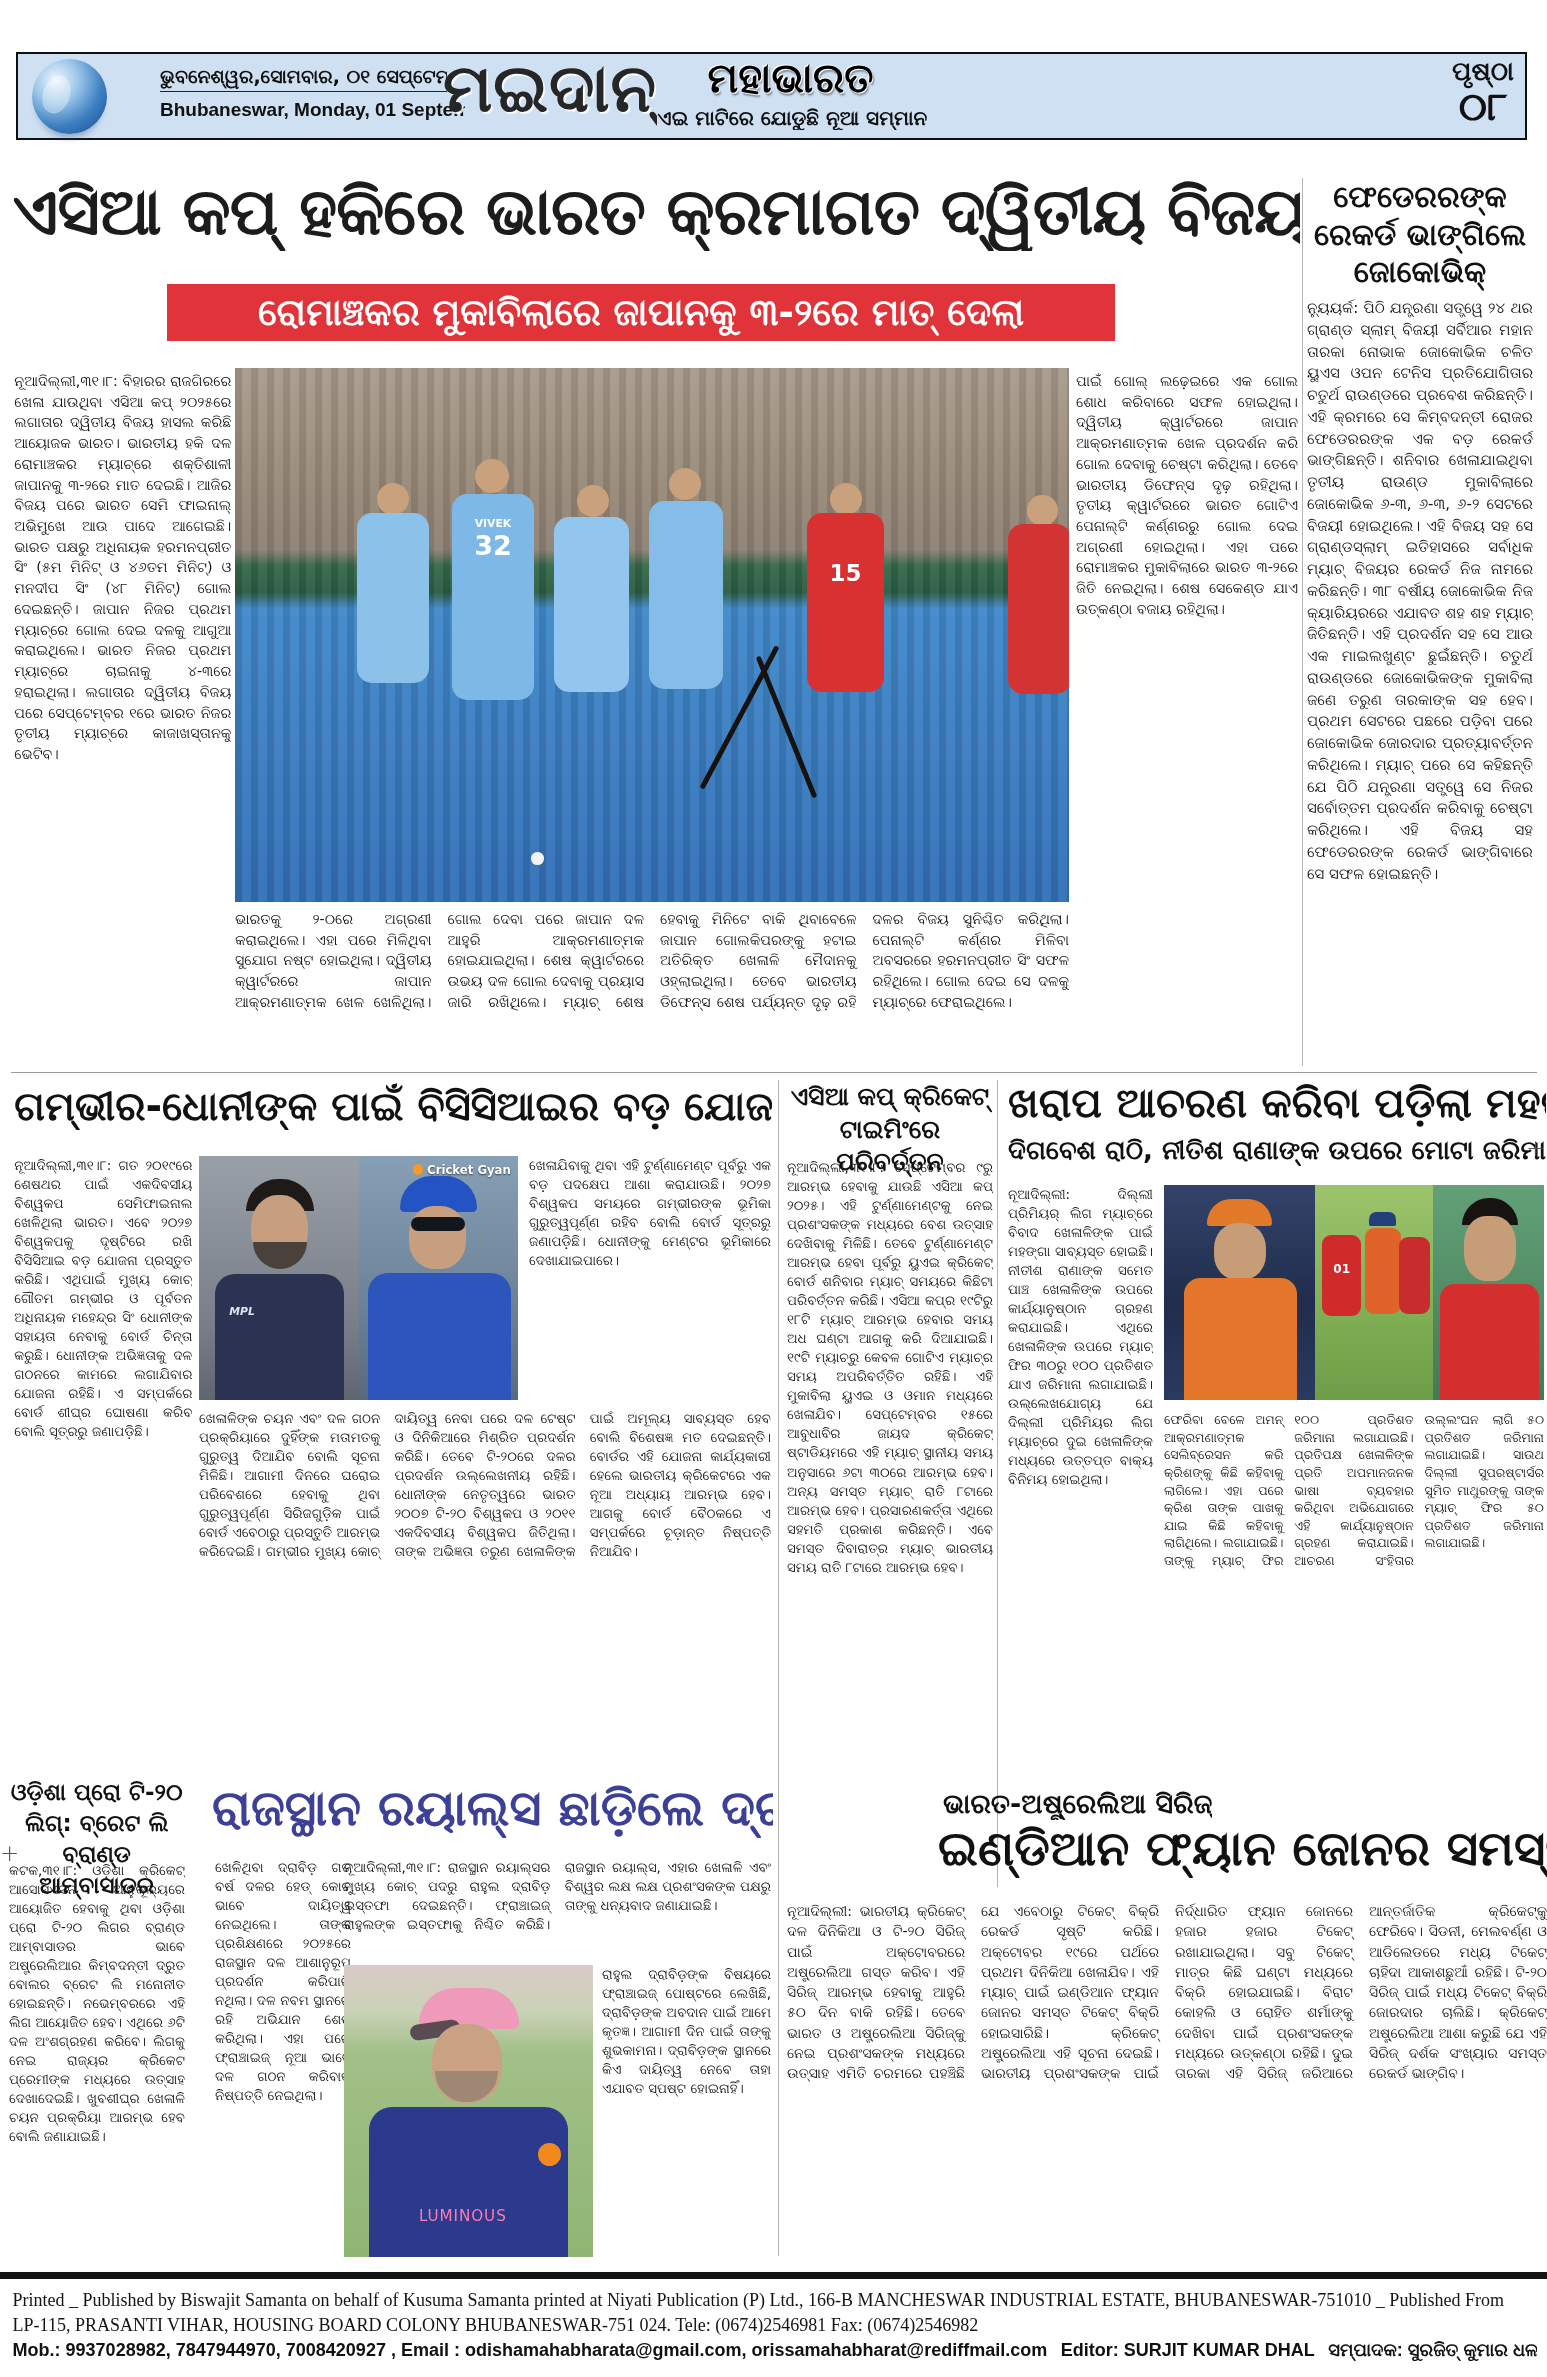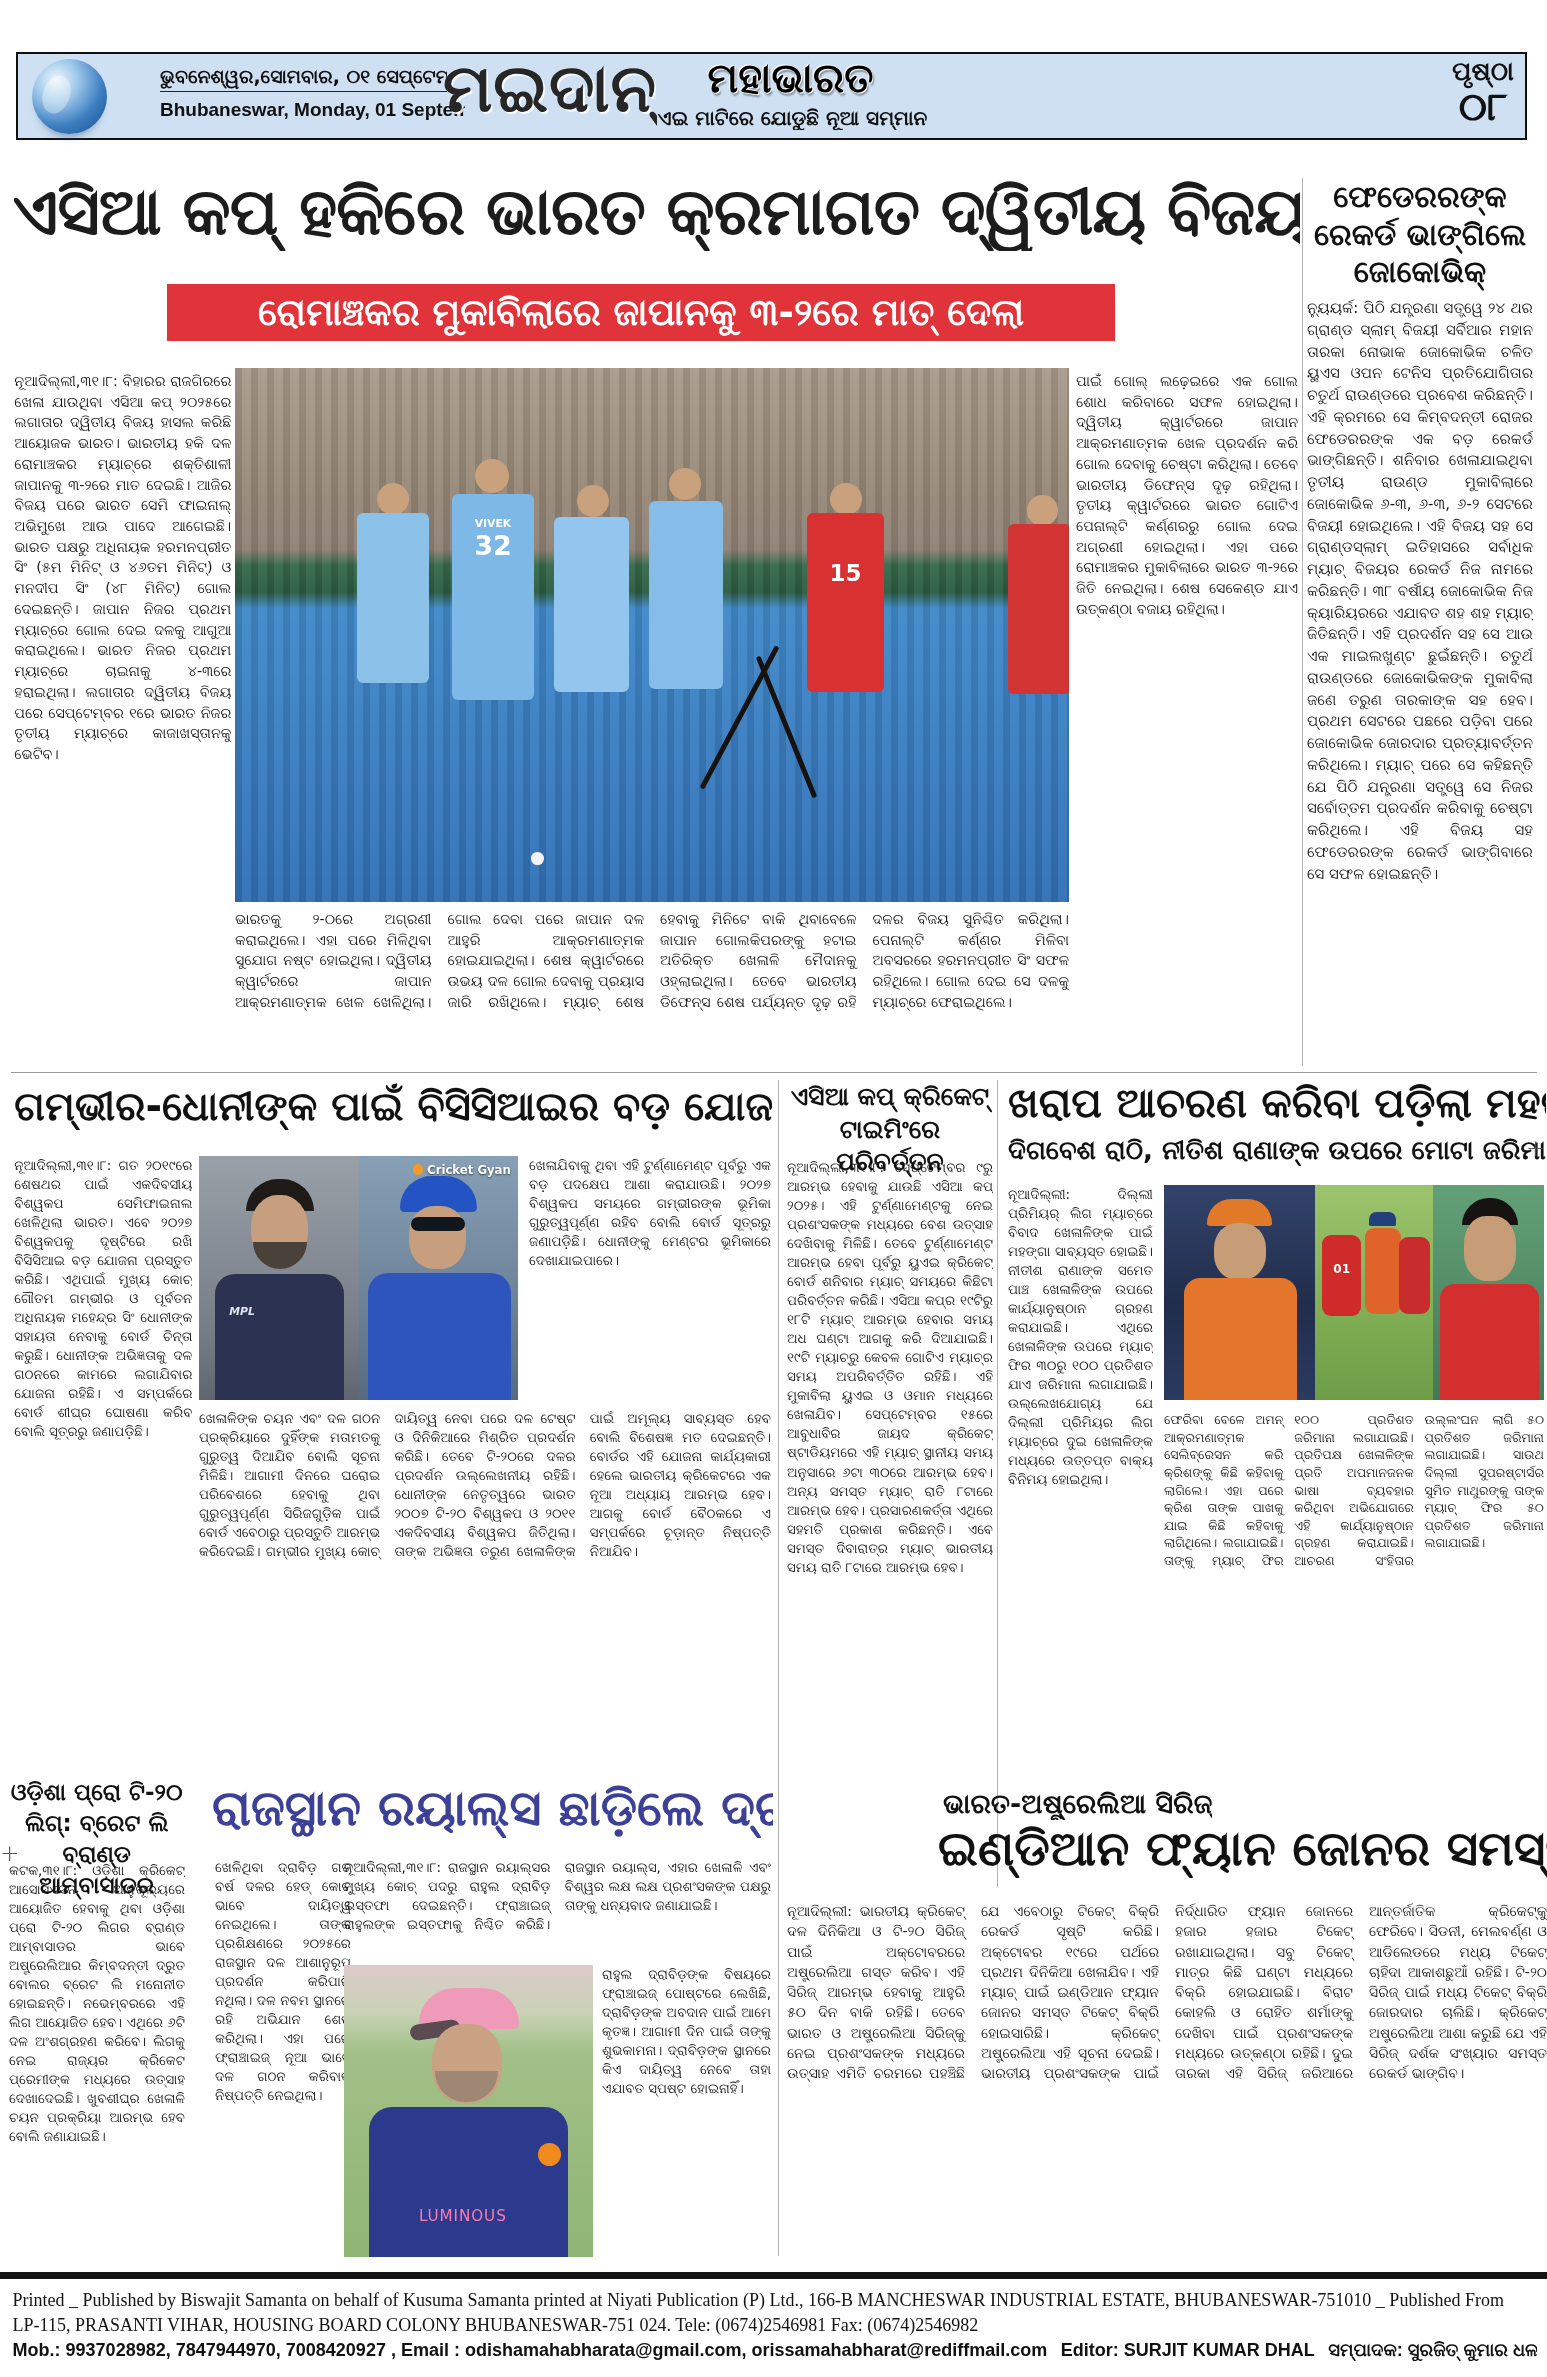--- a/index.html
+++ b/index.html
@@ -47,21 +47,21 @@
   .vrule{width:0.9px;background:#b3b3b3;}
   .hrule{height:0.9px;background:#9a9a9a;}
 
   
   .ph{overflow:hidden;background:#888;}
   .hockey{left:235px;top:368px;width:834px;height:534px;
     background:
       repeating-linear-gradient(90deg, rgba(40,30,20,.10) 0 7.2px, rgba(255,255,255,.05) 7.2px 16px),
       linear-gradient(180deg,#a79a8b 0%,#968877 22%,#8d8074 34%,#33684a 37%,#295a40 42%,#3e88c9 45%,#2f6eb6 100%);}
   .head{position:absolute;border-radius:50%;background:#c9a17d;}
-  .torso{position:absolute;border-radius:6px;}
+  .torso{position:absolute;border-radius:15px;}
   .stick{position:absolute;width:5.4px;background:#15120f;border-radius:2.7px;}
   .jersey-no{color:#fff;font-weight:800;text-align:center;display:block;}
   .coaches{left:199px;top:1156px;width:319px;height:244px;}
   .coach-l{position:absolute;left:0;top:0;width:160px;height:244px;background:linear-gradient(180deg,#9aa0a8 0%,#777e88 70%,#5f666f 100%);}
   .coach-r{position:absolute;left:160px;top:0;width:160px;height:244px;background:linear-gradient(180deg,#87a0b6 0%,#6c8299 60%,#566b80 100%);}
   .wm{position:absolute;right:7.2px;top:7.2px;color:#fff;font-size:11.7px;font-weight:bold;text-shadow:0 0.9px 1.8px rgba(0,0,0,.6);}
   .wm-dot{display:inline-block;width:10.8px;height:10.8px;border-radius:50%;background:#f59a23;vertical-align:-0.9px;margin-right:3.6px;}
   .dpl{left:1164px;top:1185px;width:380px;height:215px;display:flex;}
   .dpl-p1{width:151px;height:100%;position:relative;background:linear-gradient(180deg,#33436a 0%,#202d4c 55%,#2a3a60 100%);}
   .dpl-p2{width:118px;height:100%;position:relative;background:linear-gradient(180deg,#9cc46c 0%,#7fae54 60%,#6d9d47 100%);}

